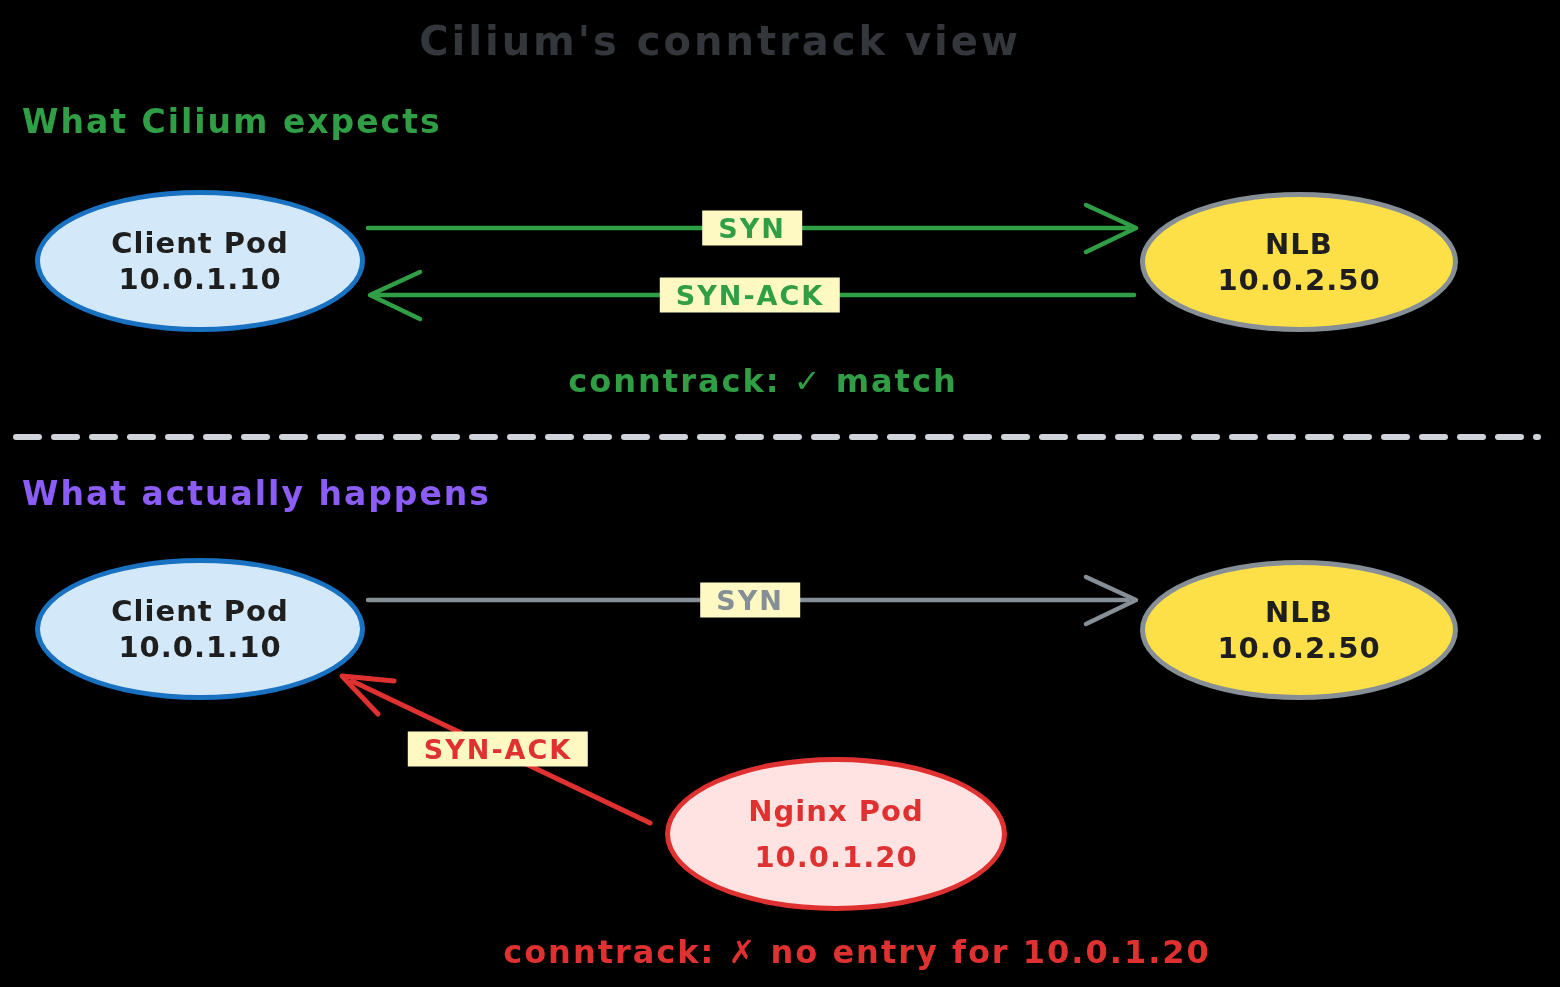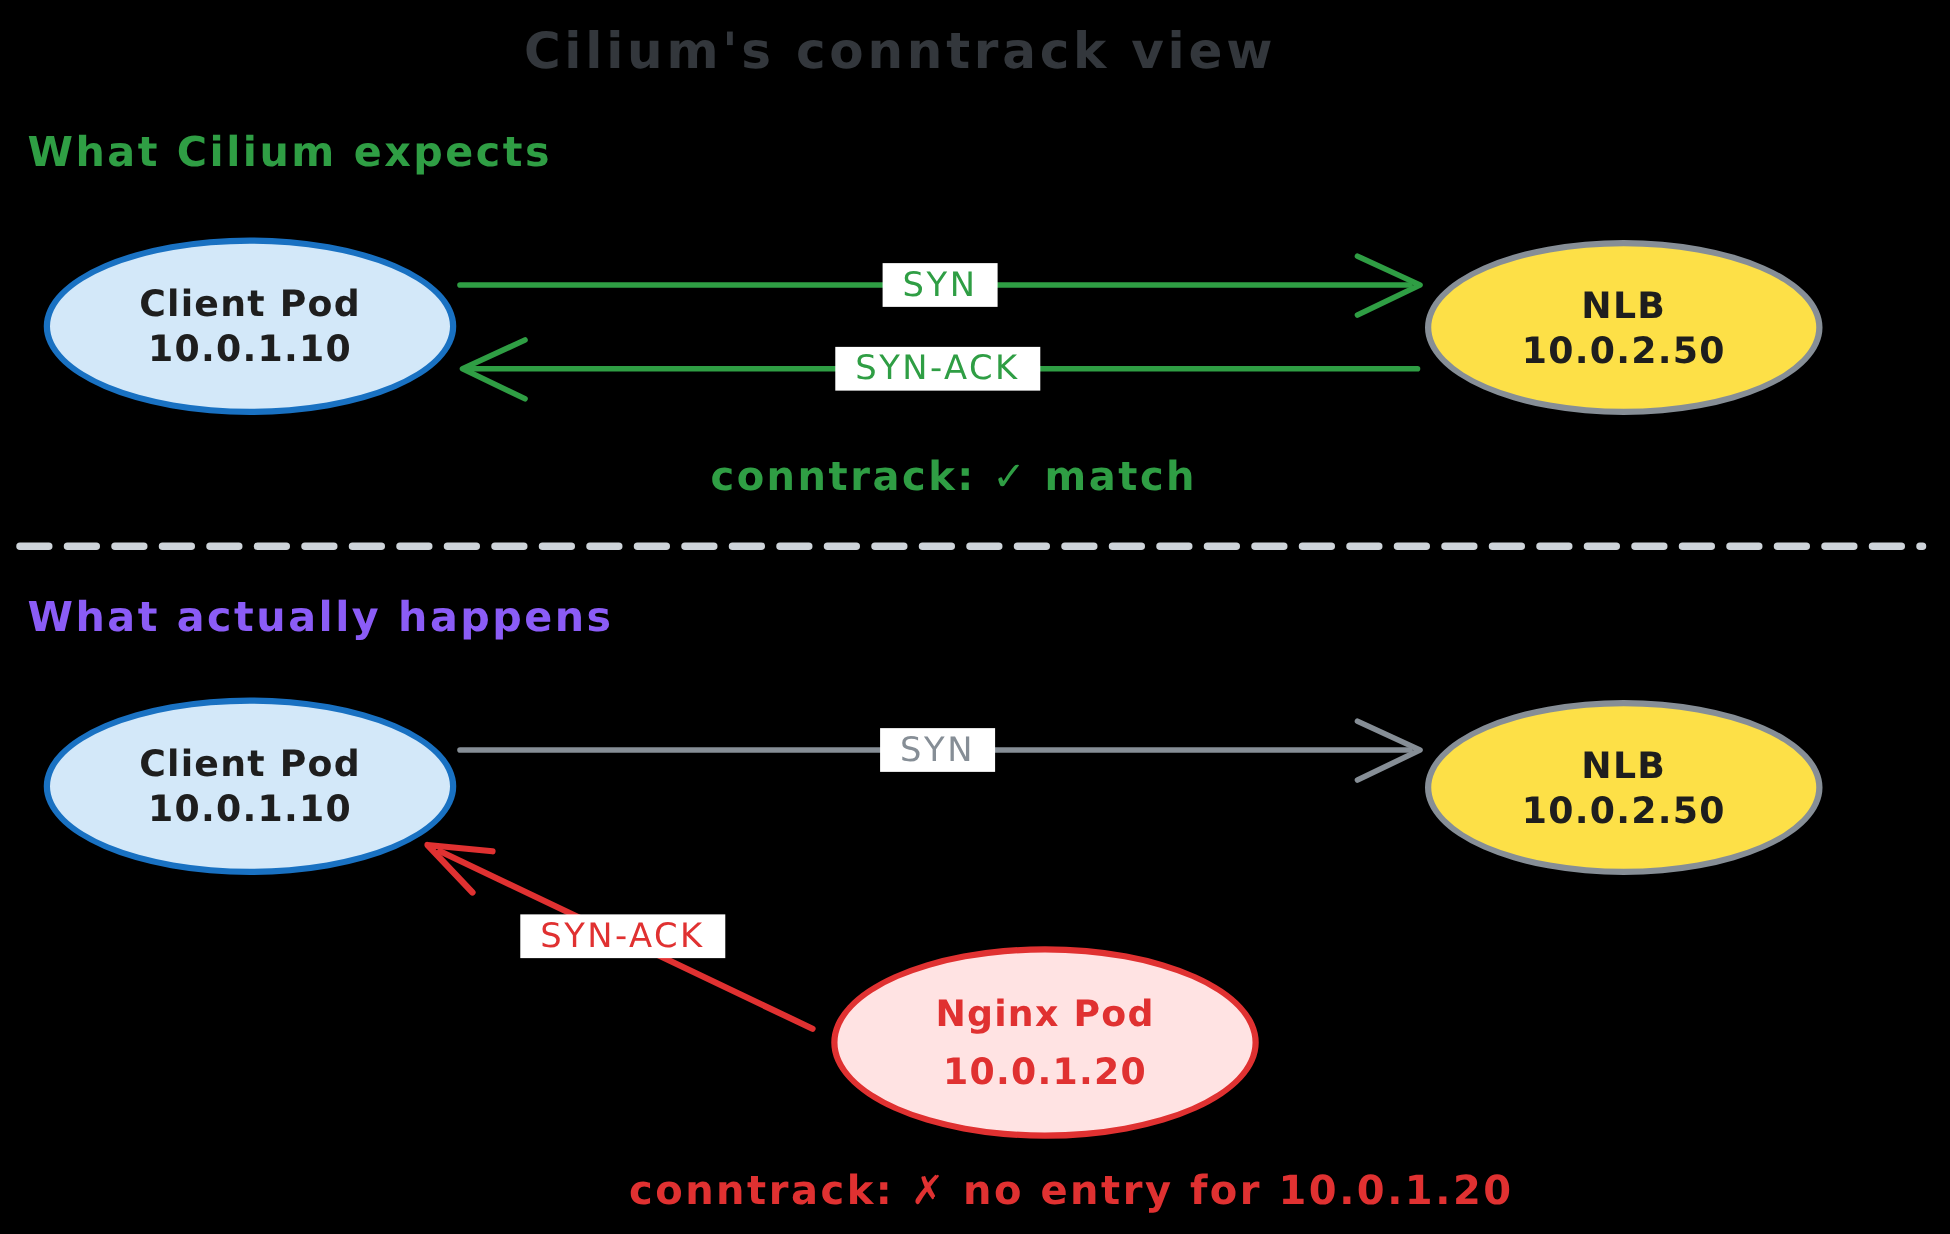--- a/index.html
+++ b/index.html
@@ -74,24 +74,24 @@
   }
   .client-top    { left: 35px;   top: 190px; width: 330px; height: 142px; }
   .nlb-top       { left: 1140px; top: 192px; width: 318px; height: 140px; }
   .client-bottom { left: 35px;   top: 558px; width: 330px; height: 142px; }
   .nlb-bottom    { left: 1140px; top: 560px; width: 318px; height: 140px; }
   .nginx         { left: 665px;  top: 757px; width: 342px; height: 154px; }
 
   .edge-label {
     position: absolute;
     transform: translate(-50%, -50%);
-    background: #ffffff;
+    background: #fef9c3;
     padding: 2px 16px;
     font-size: 27px;
-    font-weight: 400;
+    font-weight: 700;
     letter-spacing: 2px;
     white-space: nowrap;
     text-align: center;
   }
   .lbl-green { color: #2f9e44; }
   .lbl-gray  { color: #868e96; }
   .lbl-red   { color: #e03131; }
 
   .note {
     position: absolute;

